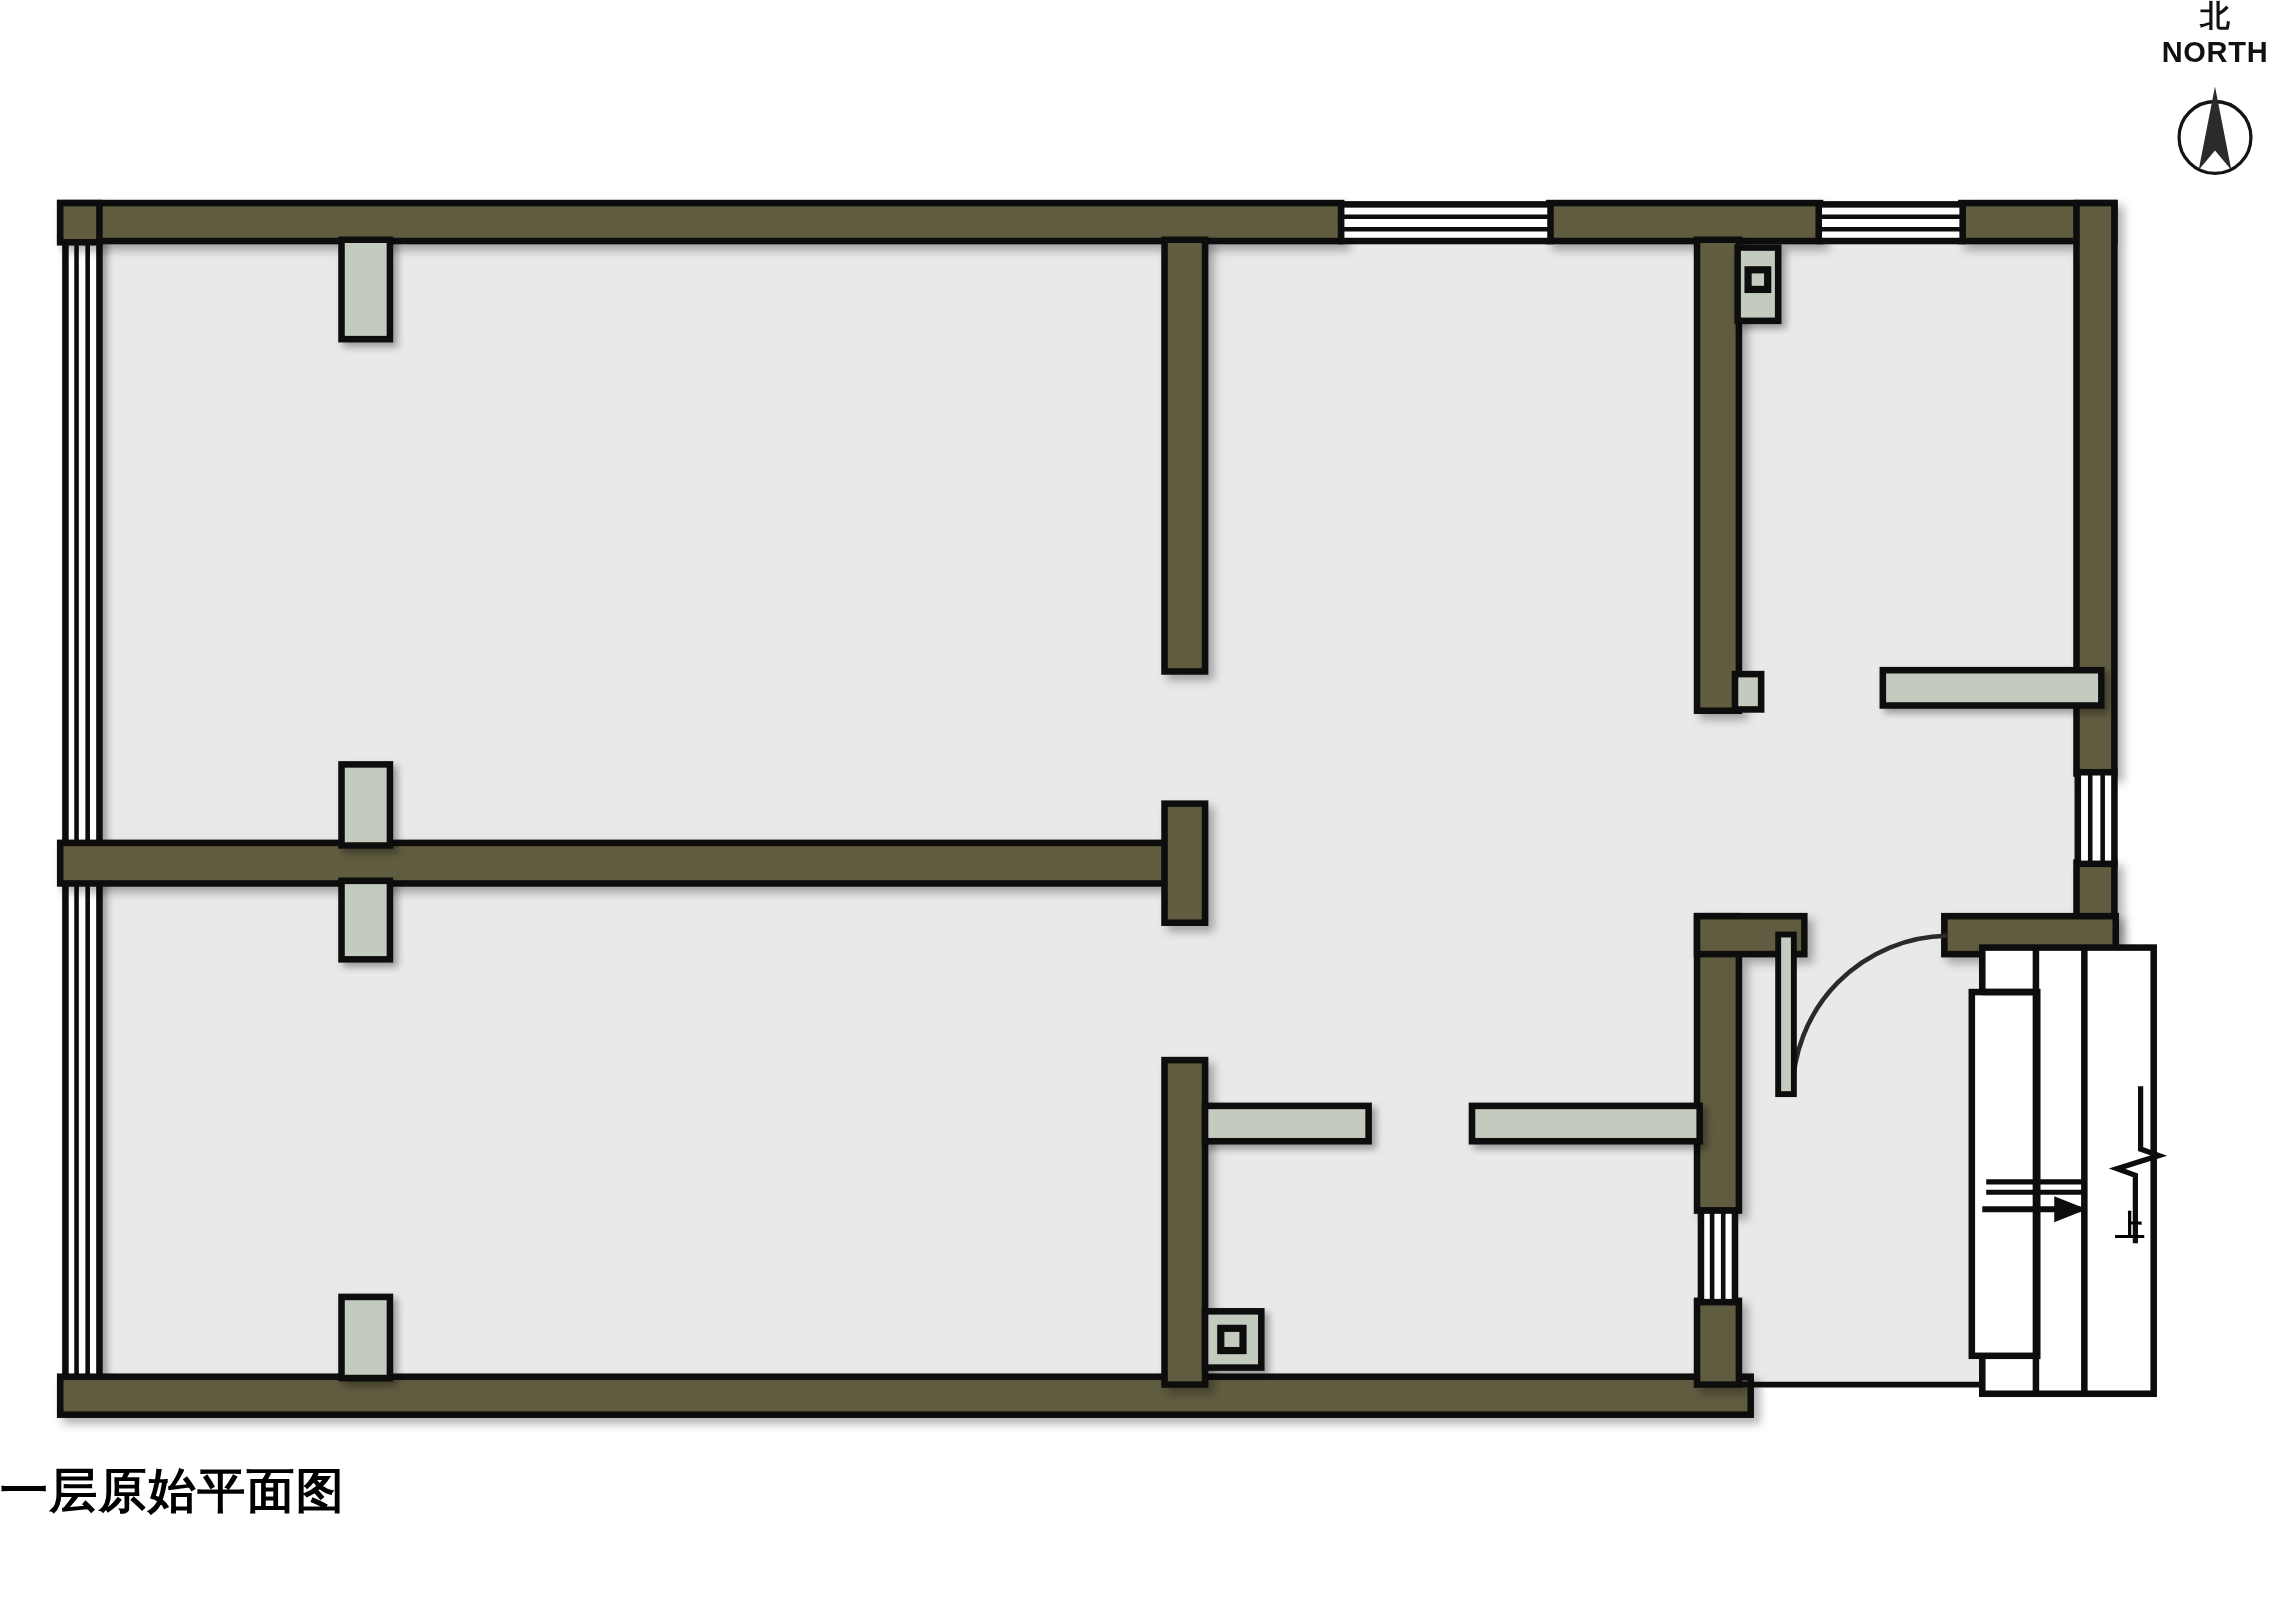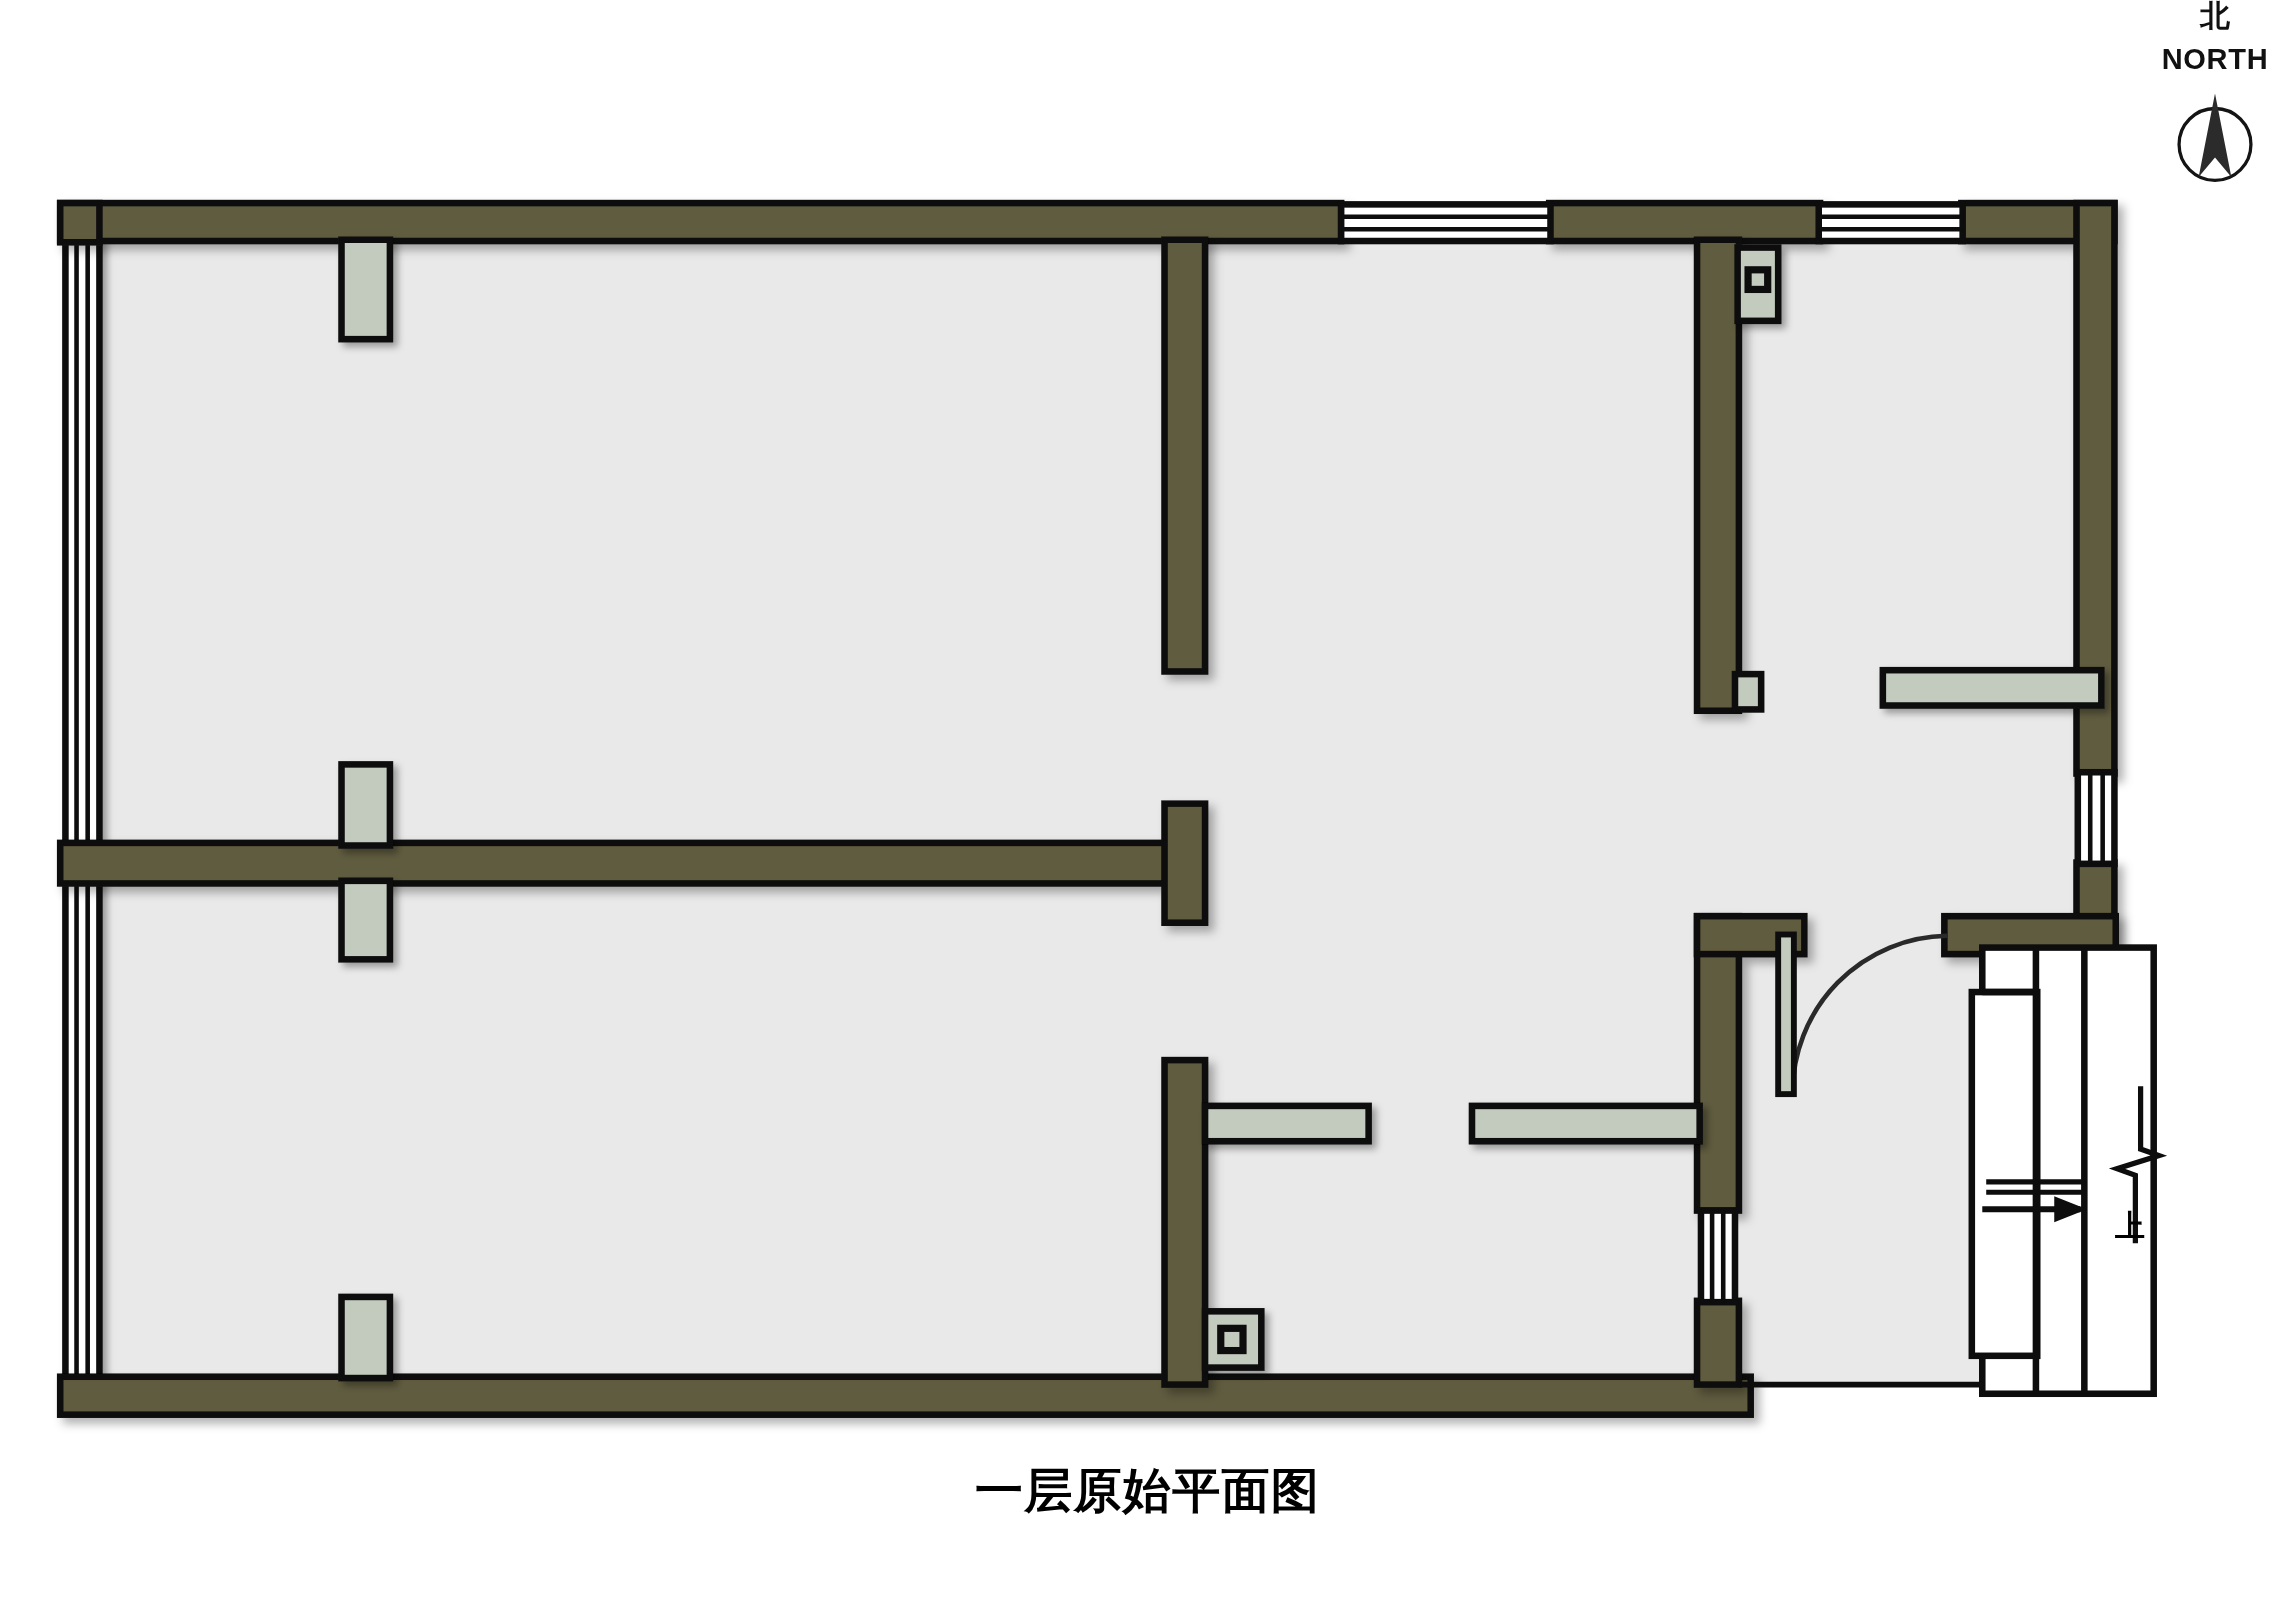--- a/index.html
+++ b/index.html
@@ -8,21 +8,20 @@
     font-family:"Liberation Sans","DejaVu Sans",sans-serif;
     overflow:hidden;position:relative;
   }
   #plan-root{position:absolute;left:0;top:0;width:2295px;height:1623px;}
   svg#floorplan{display:block;width:2295px;height:1623px;}
 
   .plan-title{
     position:absolute;
     left:0;right:0;
     top:1459px;
-    text-align:center;
     font-size:48px;
     font-weight:700;
     color:#000000;
     letter-spacing:1.3px;
     font-family:Liberation Mono, monospace;
   }
   .compass{
     position:absolute;
     left:2153px;top:0px;
     width:124px;height:209px;
@@ -30,21 +29,21 @@
   }
   .compass .cn{
     display:block;
     font-size:30px;font-weight:700;color:#111;
     line-height:1.05;
     font-family:"DejaVu Sans","Liberation Sans",sans-serif;
   }
   .compass .en{
     display:block;
     font-size:29px;font-weight:700;color:#111;
-    letter-spacing:0.7px;margin-top:11px;
+    letter-spacing:0.7px;margin-top:4px;
     font-family:"Liberation Sans",sans-serif;
   }
   .compass .rose{display:block;margin:3.9px auto 0 auto;}
   .up-label{
     position:absolute;
     left:2115px;top:1206px;
     font-size:30px;font-weight:700;color:#000;
     font-family:"DejaVu Sans","Liberation Sans",sans-serif;
   }
 </style>

